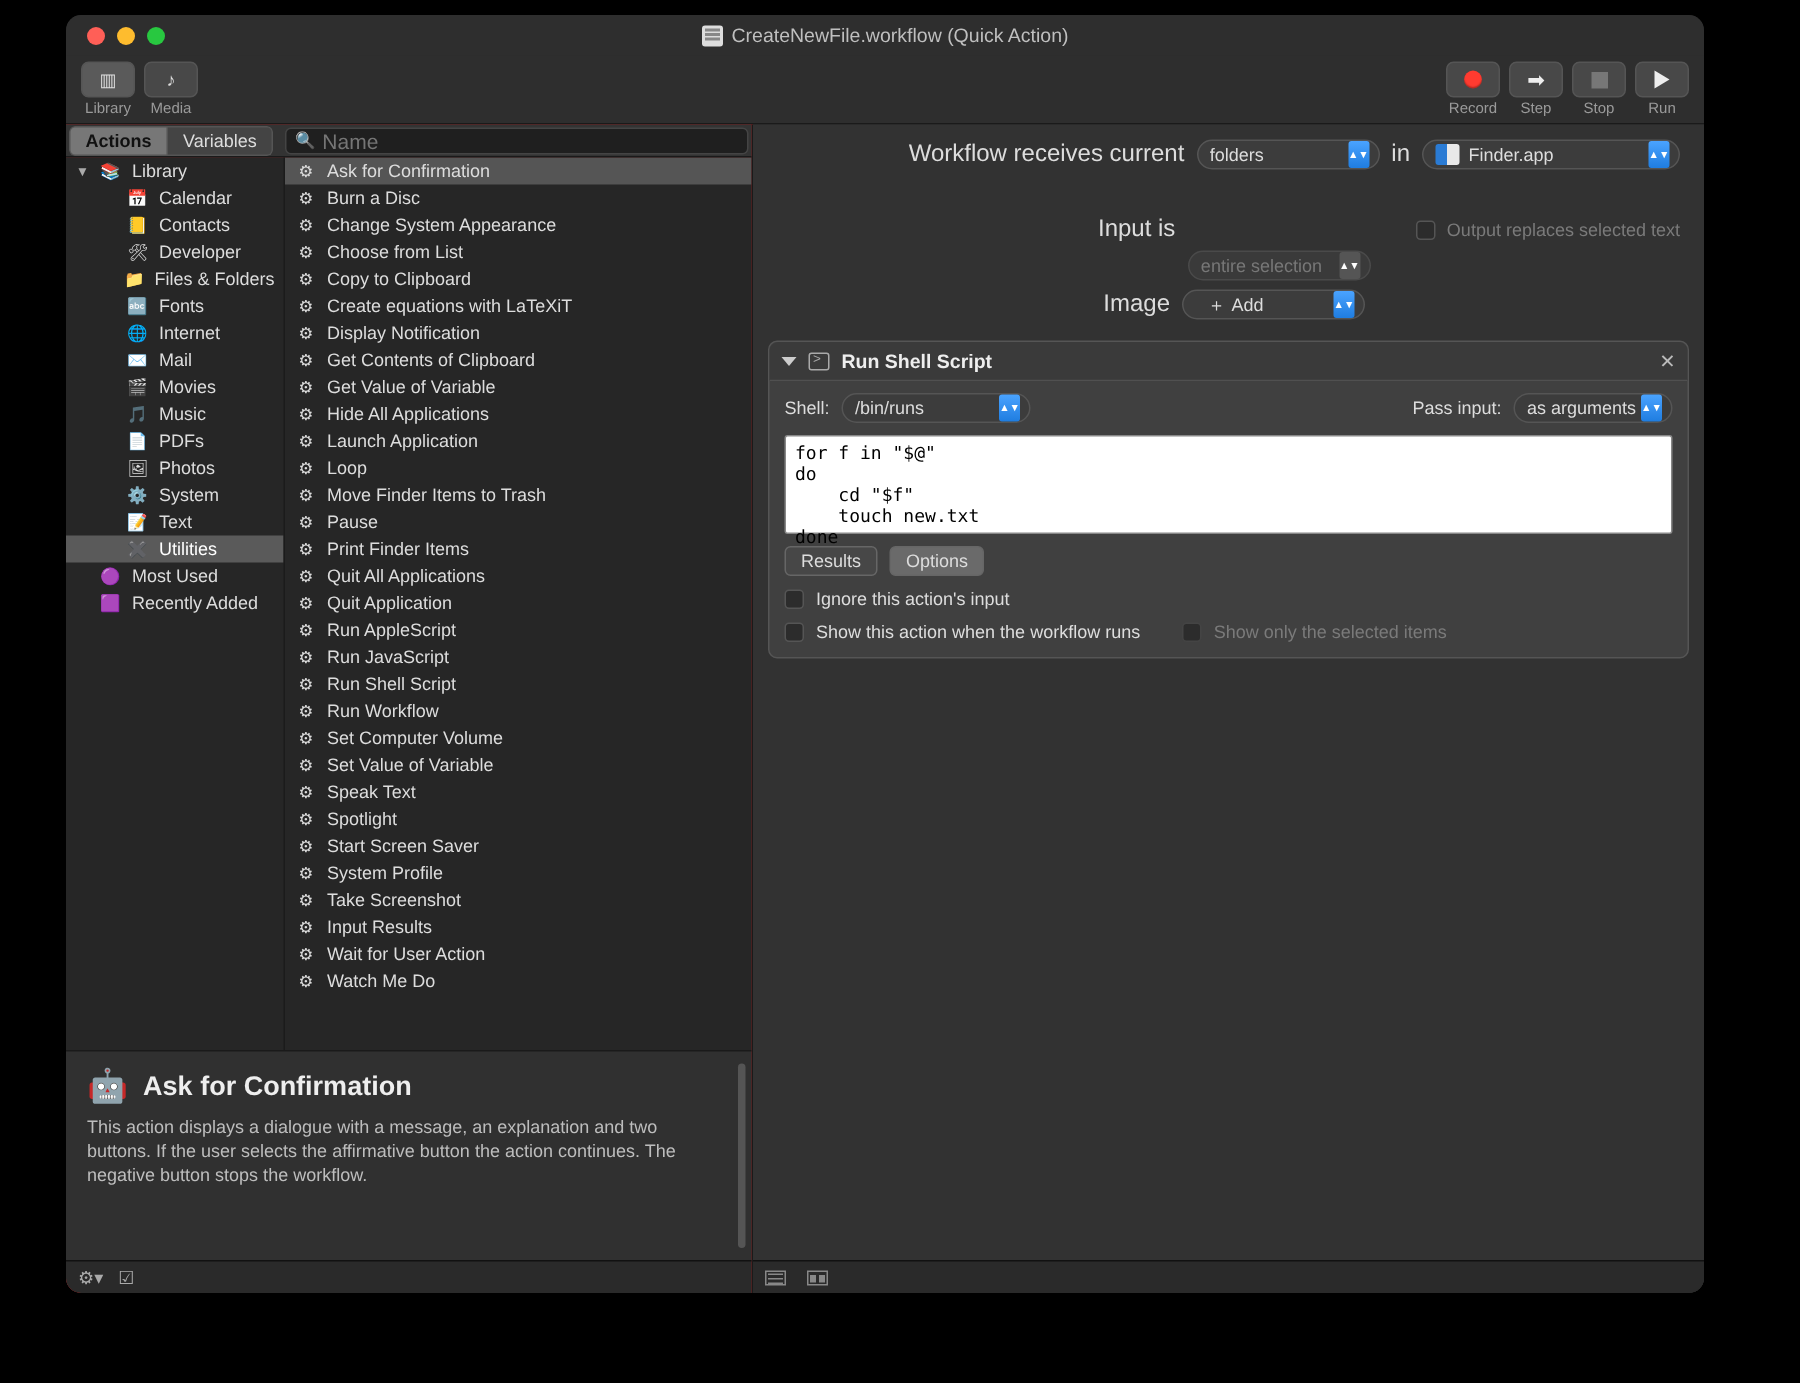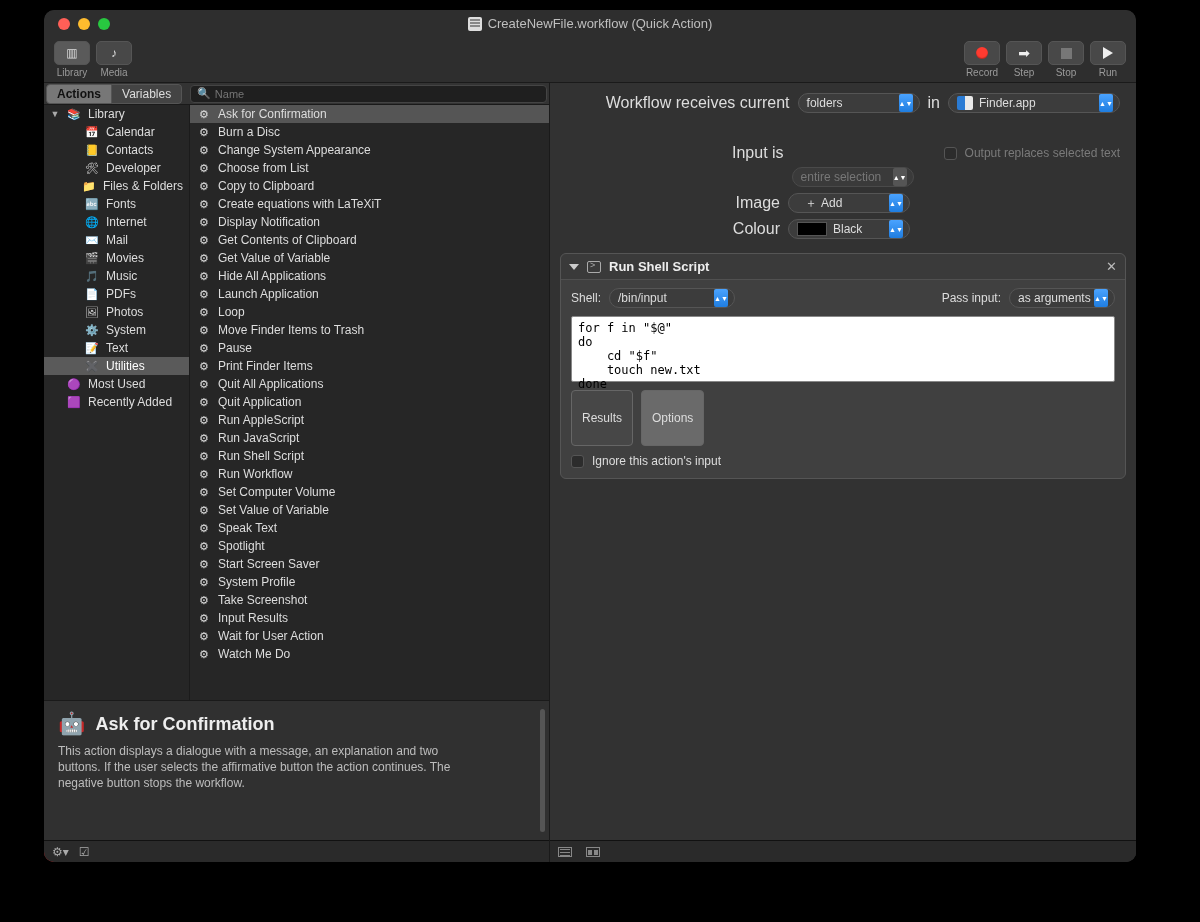--- a/index.html
+++ b/index.html
@@ -18,29 +18,29 @@
   .tb-left, .tb-right { display:flex; gap:6px;}
   .tb-btn { width:36px; height:24px; background:#484848; border:1px solid #555; border-radius:5px; display:flex; align-items:center; justify-content:center; }
   .tb-btn.active { background:#5a5a5a; }
   .tb-group { display:flex; flex-direction:column; align-items:center; gap:2px;}
   .tb-label { font-size:10px; color:#9a9a9a; }
   .rec-dot { width:12px;height:12px;border-radius:50%;background:#ff3b30; box-shadow: inset 0 -1px 1px rgba(0,0,0,.3);}
   .step-icon{font-size:14px;color:#eee;}
   .stop-icon{width:11px;height:11px;background:#777;}
   .play-icon{width:0;height:0;border-left:10px solid #eee;border-top:6px solid transparent;border-bottom:6px solid transparent;}
   .body { flex:1; display:flex; min-height:0;}
-  .left-pane { width: 506px; display:flex; flex-direction:column; border-right:1px solid #1a1a1a; background:#b91c1c;}
+  .left-pane { width: 458px; display:flex; flex-direction:column; border-right:1px solid #1a1a1a; background:#b91c1c;}
   .tabs-row { display:flex; align-items:center; height:22px; background:#333; border-bottom:1px solid #1a1a1a; padding:0 2px; gap:2px;}
   .seg { display:flex; border-radius:4px; overflow:hidden;}
   .seg-btn { padding:2px 10px; font-size:12px; background:#444; color:#ddd; border:1px solid #555;}
   .seg-btn.active { background:#777; color:#111; font-weight:600;}
   .seg-btn:first-child{border-top-left-radius:4px;border-bottom-left-radius:4px;}
   .seg-btn:last-child{border-top-right-radius:4px;border-bottom-right-radius:4px;border-left:none;}
   .search { flex:1; margin-left:6px; display:flex; align-items:center; background:#1f1f1f; border:1px solid #444; border-radius:4px; height:18px; padding:0 6px; gap:4px;}
-  .search input { flex:1; background:transparent; border:none; outline:none; color:#aaa; font-size:11px;}
+  .search input { flex:1; background:transparent; border:none; outline:none; color:#aaa; font-size:14px;}
   .mag { color:#888; font-size:11px;}
   .columns { flex:1; display:flex; min-height:0;}
   .col { overflow:auto;}
   .col.cats { width:146px; background:#262626; border-right:1px solid #1b1b1b;}
   .col.acts { flex:1; background:#262626;}
   .row { display:flex; align-items:center; height:18px; padding:0 6px; gap:6px; font-size:12px; color:#ddd; white-space:nowrap;}
   .row.selected { background:#5a5a5a; color:#fff;}
   .row.actsel { background:#555;}
   .disc { width:10px; display:inline-flex; justify-content:center; color:#aaa; font-size:9px;}
   .ico { width:16px; height:14px; display:inline-flex; align-items:center; justify-content:center; font-size:11px;}
@@ -69,21 +69,21 @@
   .card-head { display:flex; align-items:center; height:26px; padding:0 8px; gap:8px; background:#3a3a3a; border-bottom:1px solid #505050; border-top-left-radius:6px; border-top-right-radius:6px;}
   .tri { width:0;height:0;border-left:5px solid transparent;border-right:5px solid transparent;border-top:6px solid #ccc;}
   .term-ico { width:14px;height:12px;border:1px solid #aaa;border-radius:2px;position:relative;}
   .term-ico::after{content:">";position:absolute;left:2px;top:-2px;font-size:9px;color:#aaa;}
   .card-title { font-weight:700; font-size:13px; color:#eee; flex:1;}
   .xbtn { color:#bbb; font-size:13px;}
   .card-body { padding:8px 10px 10px 10px; display:flex; flex-direction:column; gap:8px;}
   .sub-row { display:flex; align-items:center; gap:8px; justify-content:space-between;}
   .code { background:#fff; color:#000; font-family: Menlo, Consolas, monospace; font-size:12px; padding:4px 6px; border:1px solid #888; border-radius:2px; white-space:pre; height:66px;}
   .res-row { display:flex; align-items:center; gap:8px;}
-  .res-btn { padding:20px 10px; border:1px solid #666; border-radius:4px; background:#474747;}
+  .res-btn { padding:2px 10px; border:1px solid #666; border-radius:4px; background:#474747;}
   .res-btn.active{background:#6a6a6a;}
   .check-row { display:flex; align-items:center; gap:8px; font-size:12px;}
   .add-pill { display:flex; align-items:center; gap:4px; padding:0 8px;}
   .right-footer { height:22px; border-top:1px solid #111; background:#2a2a2a; display:flex; align-items:center; padding:0 8px; gap:14px; color:#aaa;}
   .vf-ico{display:inline-block;width:14px;height:10px;border:1px solid #888;position:relative;}
   .vf-ico.list::before{content:"";position:absolute;left:1px;top:1px;width:10px;height:1px;background:#888;box-shadow:0 3px 0 #888,0 6px 0 #888;}
   .vf-ico.flow::before{content:"";position:absolute;left:1px;top:2px;width:4px;height:5px;background:#888;box-shadow:6px 0 0 #888;}
   .scroll-hint{position:absolute;right:4px;top:8px;bottom:8px;width:5px;background:#555;border-radius:3px;}
 </style>
 </head>
@@ -437,47 +437,36 @@
           <span class="lbl">Image</span>
           <div class="select" style="min-width:122px">
             <span class="add-pill">
                 <span>＋</span>
                 <span>Add</span>
               </span>
             <span class="stepper">▲▼</span>
           </div>
           <span style="width:202px"></span>
         </div>
-        <div class="cfg-row">
-          <span class="lbl">Colour</span>
-          <div class="select" style="min-width:122px">
-            <span style="display:flex;align-items:center;gap:6px">
-                <span class="swatch"></span>
-                <span>Black</span>
-              </span>
-            <span class="stepper">▲▼</span>
-          </div>
-          <span style="width:202px"></span>
-        </div>
       </div>
 
       <div class="canvas">
         <div class="action-card">
           <div class="card-head">
             <span class="tri"></span>
             <span class="term-ico"></span>
             <span class="card-title">Run Shell Script</span>
             <span class="xbtn">✕</span>
           </div>
           <div class="card-body">
             <div class="sub-row">
               <div style="display:flex;align-items:center;gap:8px">
                 <span>Shell:</span>
                 <div class="select" style="min-width:126px">
-                  <span>/bin/input</span>
+                  <span>/bin/runs</span>
                     <span class="stepper">▲▼</span>
                 </div>
               </div>
               <div style="display:flex;align-items:center;gap:8px">
                 <span>Pass input:</span>
                 <div class="select" style="min-width:106px">
                   <span>as arguments</span>
                     <span class="stepper">▲▼</span>
                 </div>
               </div>
@@ -488,20 +477,27 @@
     touch new.txt
 done</div>
             <div class="res-row">
               <div class="res-btn">Results</div>
               <div class="res-btn active">Options</div>
             </div>
             <div class="check-row">
               <span class="cbx"></span>
               <span>Ignore this action's input</span>
             </div>
+            <div class="check-row">
+              <span class="cbx"></span>
+              <span>Show this action when the workflow runs</span>
+              <span style="width:12px"></span>
+              <span class="cbx" style="border-color:#444"></span>
+              <span class="muted">Show only the selected items</span>
+            </div>
           </div>
         </div>
       </div>
 
       <div class="right-footer">
         <span class="vf-ico list"></span>
         <span class="vf-ico flow"></span>
       </div>
     </div>
 

